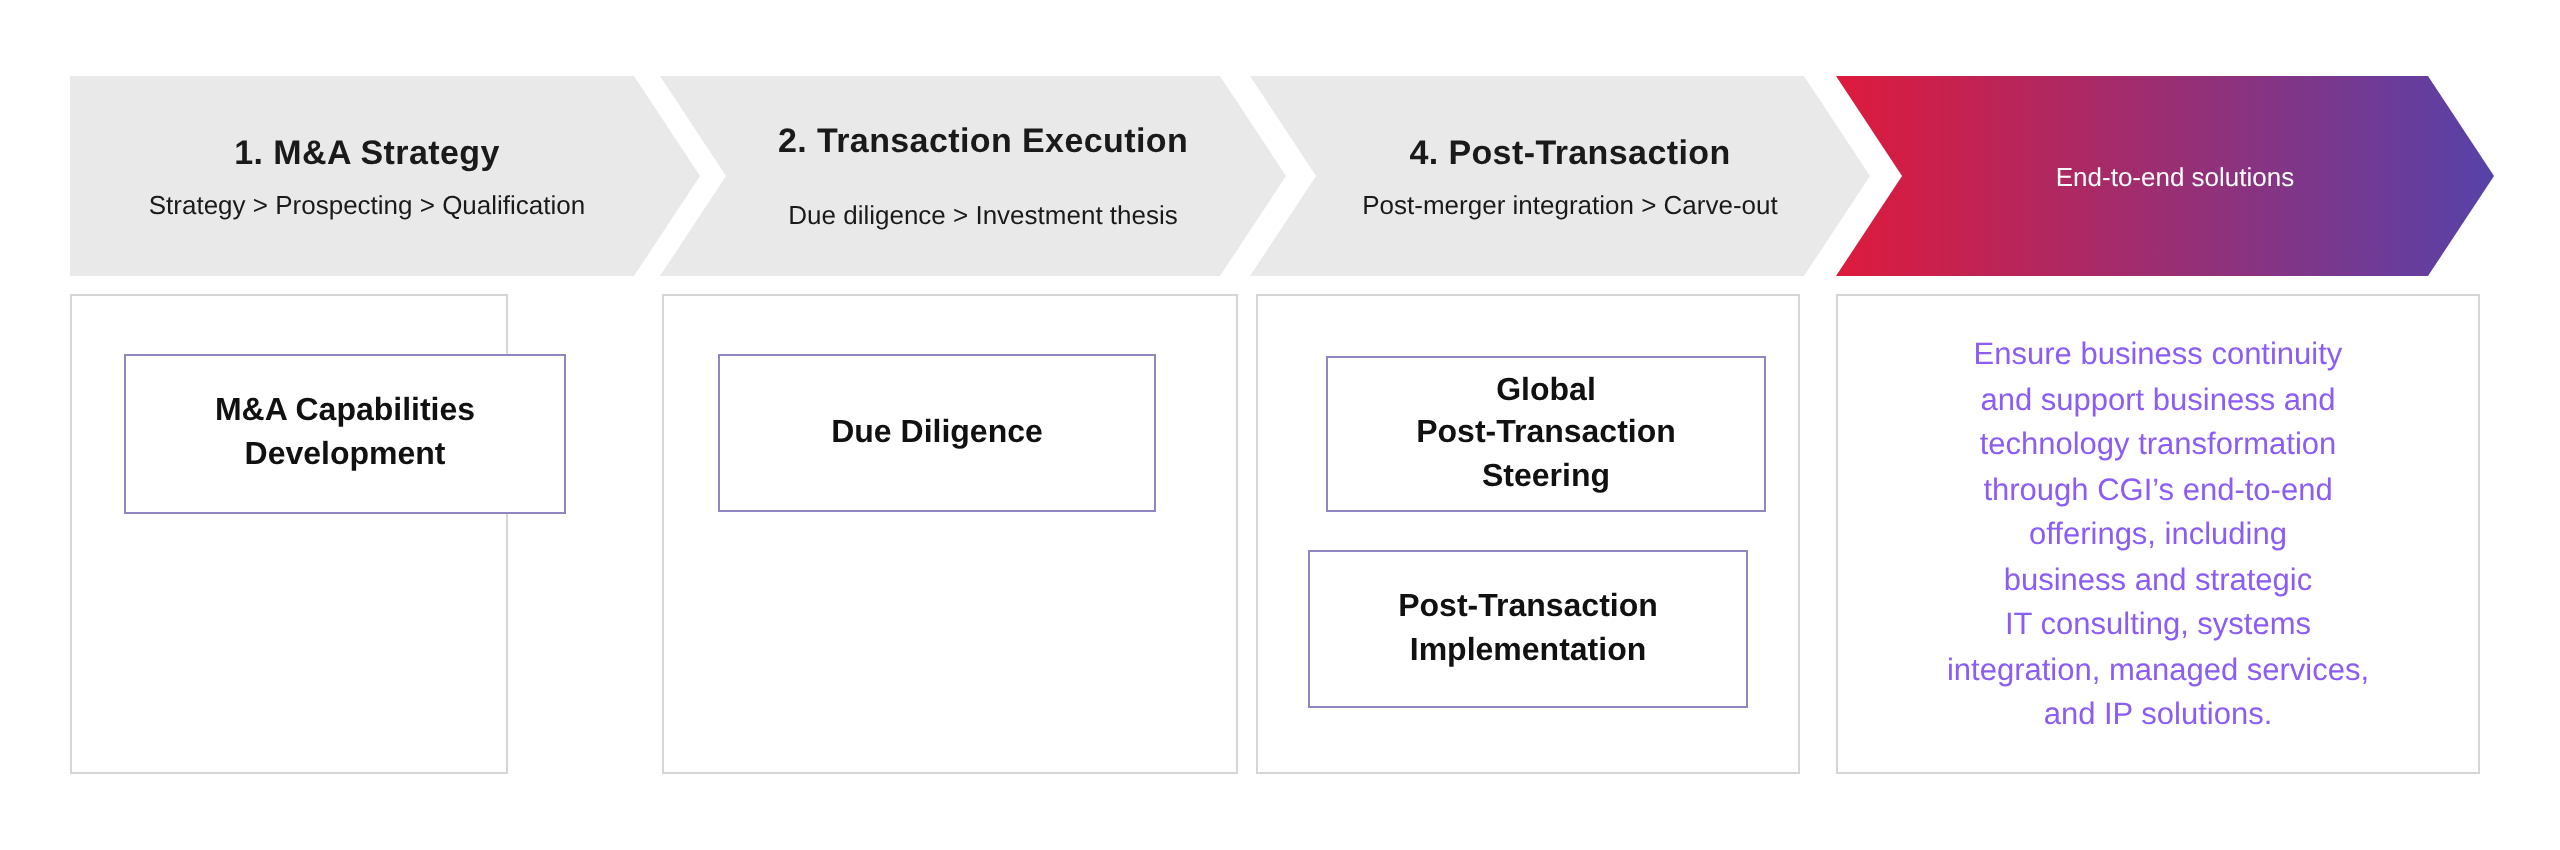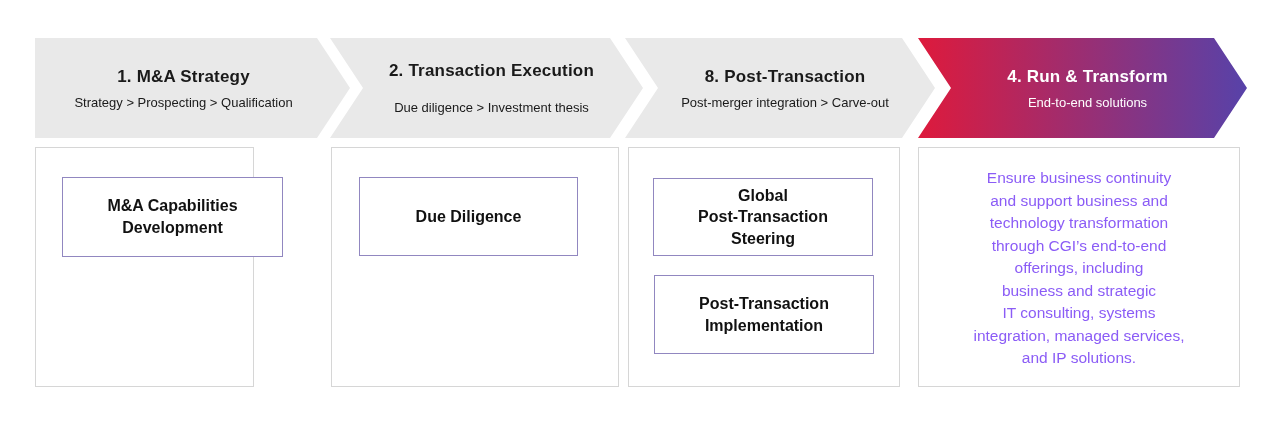--- a/index.html
+++ b/index.html
@@ -78,21 +78,21 @@
     text-align: center;
     font-weight: bold;
     font-size: 16px;
     line-height: 1.35;
     color: #111111;
     white-space: pre-line;
     box-sizing: border-box;
   }
   .panel-1 .offer-box { left: 26px; top: 29px; width: 221px; height: 80px; }
   .panel-2 .offer-box { left: 27px; top: 29px; width: 219px; height: 79px; }
-  .panel-3 .box-a     { left: 24px; top: 30px; width: 220px; height: 78px; }
+  .panel-3 .box-a     { left: 34px; top: 30px; width: 220px; height: 78px; }
   .panel-3 .box-b     { left: 25px; top: 127px; width: 220px; height: 79px; }
 
   .services-description {
     position: absolute;
     left: 0; right: 0; top: 19px;
     padding: 0 12px;
     text-align: center;
     font-size: 15.5px;
     line-height: 22.5px;
     color: #8b5cf6;
@@ -106,25 +106,24 @@
 
   <div class="chevron chevron-1 chevron-first">
     <div class="stage-title">1. M&amp;A Strategy</div>
     <div class="stage-subtitle">Strategy &gt; Prospecting &gt; Qualification</div>
   </div>
   <div class="chevron chevron-2 chevron-notched">
     <div class="stage-title">2. Transaction Execution</div>
     <div class="stage-subtitle">Due diligence &gt; Investment thesis</div>
   </div>
   <div class="chevron chevron-3 chevron-notched">
-    <div class="stage-title">8. Post-Transaction</div>
+    <div class="stage-title">4. Post-Transaction</div>
     <div class="stage-subtitle">Post-merger integration &gt; Carve-out</div>
   </div>
   <div class="chevron chevron-4 chevron-notched">
-    <div class="stage-title">4. Run &amp; Transform</div>
     <div class="stage-subtitle">End-to-end solutions</div>
   </div>
 
   <div class="panel panel-1">
     <div class="offer-box">
       <span>M&amp;A Capabilities
 Development</span>
     </div>
   </div>
 

